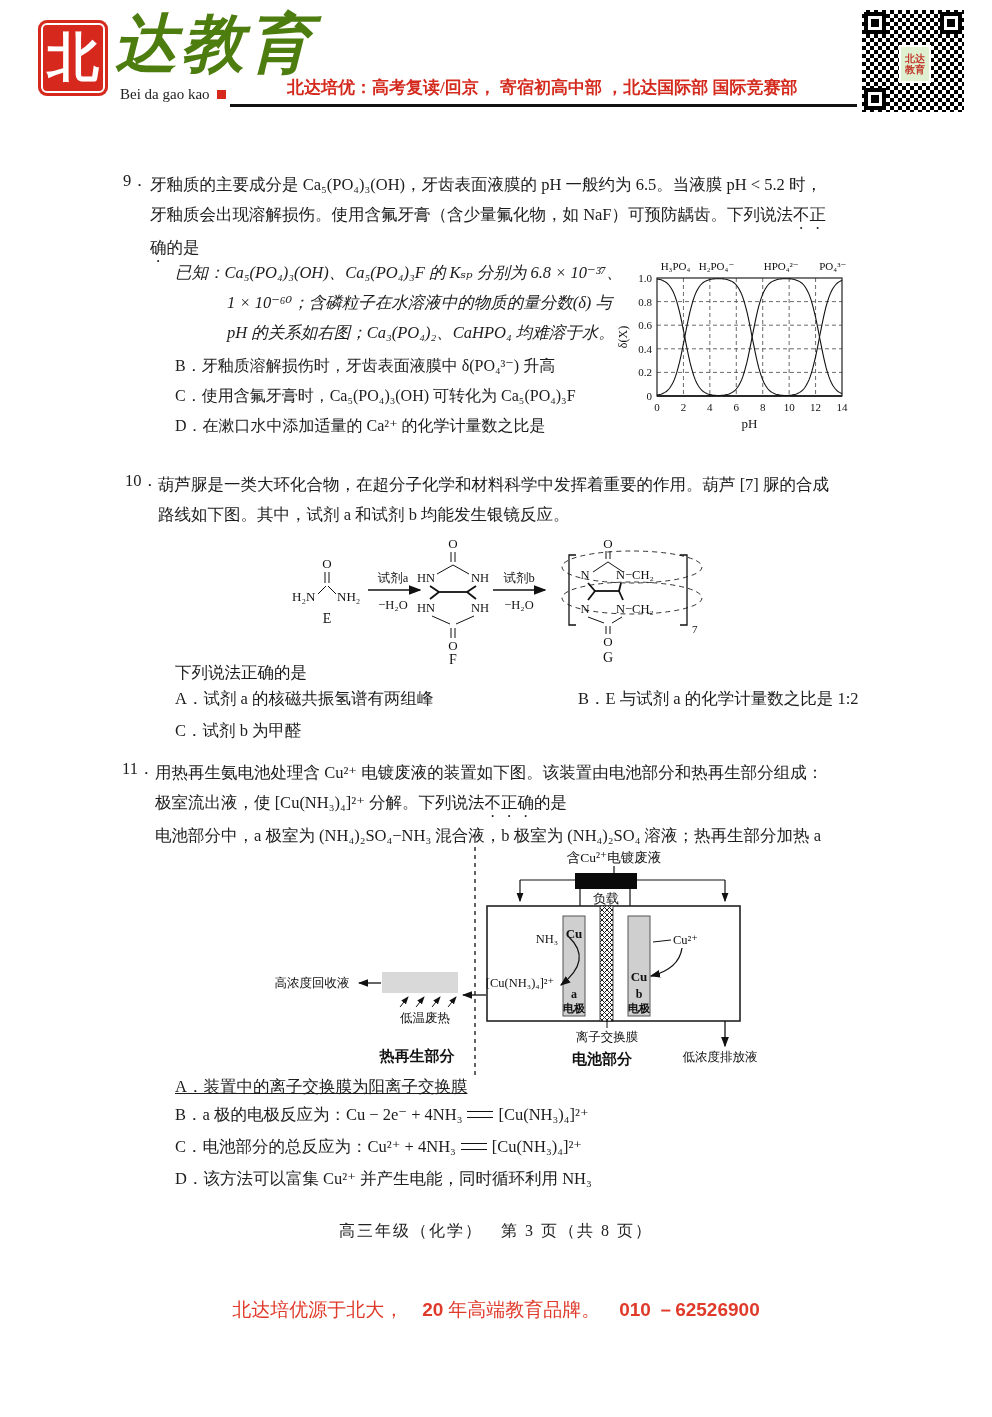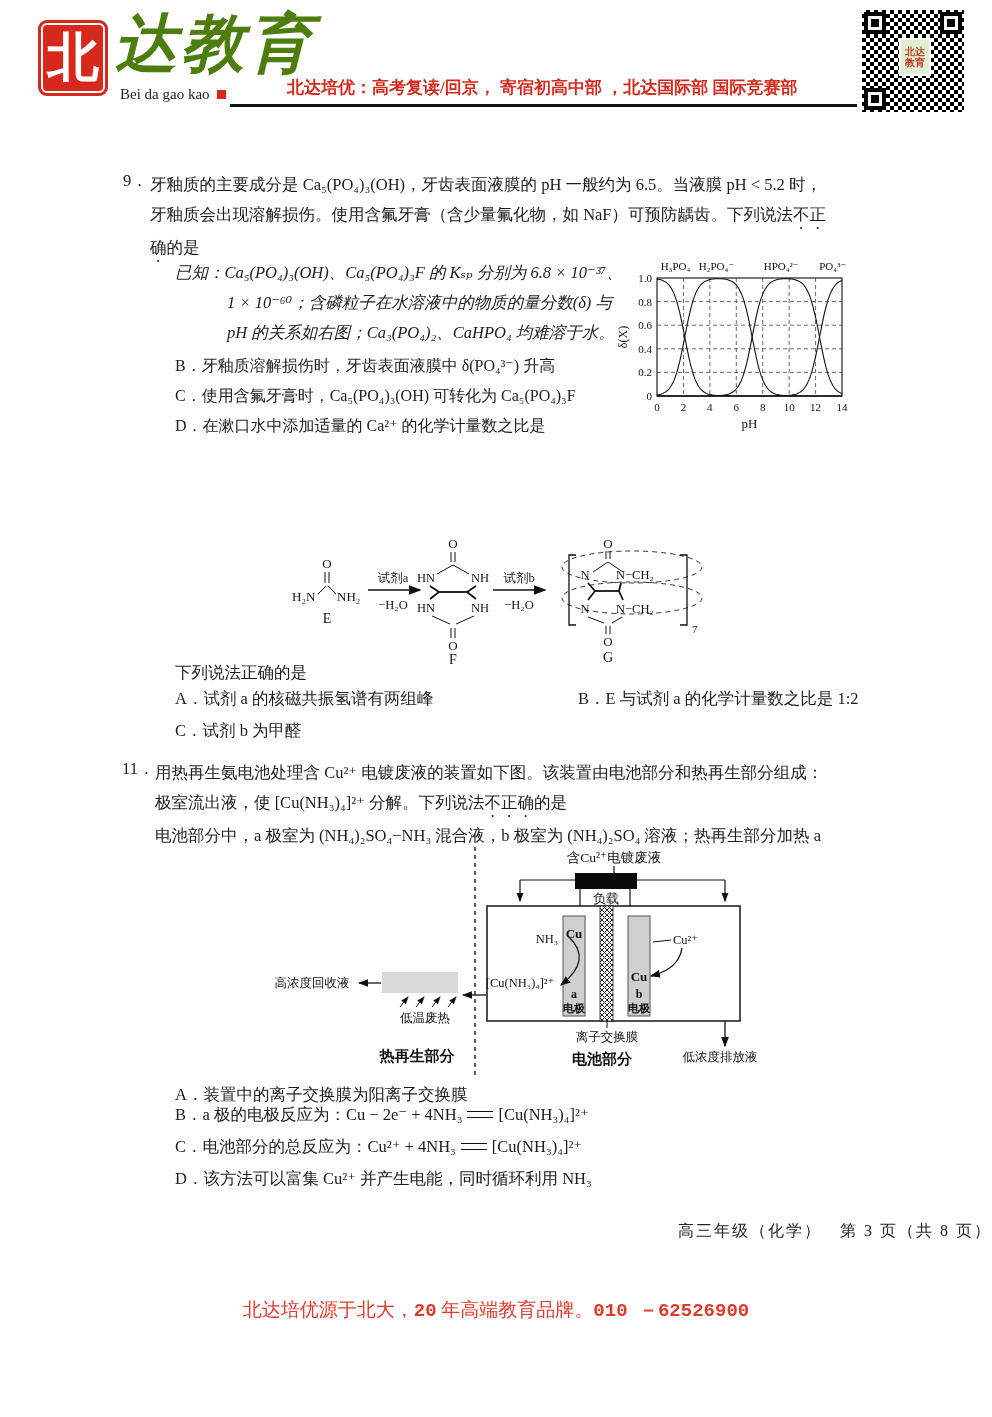--- a/index.html
+++ b/index.html
@@ -13,40 +13,40 @@
          font-style:italic;letter-spacing:4px;white-space:nowrap;}
   .caption{position:absolute;left:120px;top:86px;font-size:15px;color:#222;white-space:nowrap;}
   .redsq{display:inline-block;width:9px;height:9px;background:#d6281c;margin-left:7px;}
   .slogan{position:absolute;left:287px;top:76px;width:575px;font-size:17px;font-weight:bold;color:#d42a1e;white-space:nowrap;}
   .hrule{position:absolute;left:230px;top:104px;width:627px;height:3px;background:#111;}
   .qr{position:absolute;left:862px;top:10px;width:102px;height:102px;
       background:repeating-conic-gradient(#000 0% 25%, #fff 0% 50%) 0 0/8px 8px;outline:1px solid #fff;}
   .finder{position:absolute;width:22px;height:22px;background:#fff;border:4px solid #000;box-sizing:border-box;}
   .finder::after{content:"";position:absolute;left:3px;top:3px;width:8px;height:8px;background:#000;}
   .finder.tl{left:2px;top:2px}.finder.tr{right:2px;top:2px}.finder.bl{left:2px;bottom:2px}
-  .qrcenter{position:absolute;left:37px;top:28px;width:28px;height:34px;background:#dff0d0;border:2px solid #fff;
+  .qrcenter{position:absolute;left:37px;top:35px;width:28px;height:34px;background:#dff0d0;border:2px solid #fff;
             display:flex;flex-direction:column;align-items:center;justify-content:center;
             color:#c2372a;font-size:10px;line-height:11px;font-weight:bold;}
   
   .q{position:absolute;font-size:16.5px;}
   .line{line-height:30px;white-space:nowrap;}
   .qnum{position:absolute;}
   .emph{-webkit-text-emphasis:filled dot;text-emphasis:filled dot;
         -webkit-text-emphasis-position:under;text-emphasis-position:under right;}
   .known{position:absolute;font-style:italic;}
   .known .cont{padding-left:52px;}
   .opts .line{line-height:30px;}
   .optcol{position:absolute;white-space:nowrap;}
   .eq{display:inline-block;width:26px;height:7px;border-top:1.4px solid #111;border-bottom:1.4px solid #111;
       box-sizing:border-box;vertical-align:middle;margin:0 5px 3px 5px;}
   svg text{font-family:"Liberation Serif","DejaVu Serif",serif;fill:#111;}
   
-  .pagenum{position:absolute;left:0;top:1221px;width:100%;text-align:right;font-size:16px;color:#222;letter-spacing:2px;}
+  .pagenum{position:absolute;left:0;top:1221px;width:100%;text-align:center;font-size:16px;color:#222;letter-spacing:2px;}
   .redfoot{position:absolute;left:0;top:1297px;width:100%;text-align:center;font-size:19px;color:#e03a2b;}
-  .redfoot b{font-family:Liberation Mono, monospace;font-weight:bold;}
+  .redfoot b{font-family:Liberation Sans, sans-serif;font-weight:bold;margin-left:19px;}
 </style>
 </head>
 <body>
 
 <div class="page">
 
   <div>
     <div class="seal">
       <span>北</span>
     </div>
@@ -117,20 +117,25 @@
       <text x="58.5" y="14" text-anchor="middle" font-size="11">H₃PO₄</text>
       <text x="99.46428571428572" y="14" text-anchor="middle" font-size="11">H₂PO₄⁻</text>
       <text x="164.21428571428572" y="14" text-anchor="middle" font-size="11">HPO₄²⁻</text>
       <text x="215.75" y="14" text-anchor="middle" font-size="11">PO₄³⁻</text>
       <polyline points="40.0,22.9 41.3,23.2 42.6,23.5 44.0,23.8 45.3,24.3 46.6,24.9 47.9,25.6 49.3,26.5 50.6,27.6 51.9,29.0 53.2,30.7 54.5,32.7 55.9,35.2 57.2,38.1 58.5,41.6 59.8,45.7 61.1,50.3 62.5,55.6 63.8,61.4 65.1,67.6 66.4,74.2 67.8,81.0 69.1,87.8 70.4,94.4 71.7,100.6 73.0,106.4 74.4,111.7 75.7,116.3 77.0,120.4 78.3,123.9 79.6,126.8 81.0,129.3 82.3,131.3 83.6,133.0 84.9,134.4 86.3,135.5 87.6,136.4 88.9,137.1 90.2,137.7 91.5,138.2 92.9,138.5 94.2,138.8 95.5,139.1 96.8,139.3 98.1,139.4 99.5,139.5 100.8,139.6 102.1,139.7 103.4,139.8 104.7,139.8 106.1,139.9 107.4,139.9 108.7,139.9 110.0,139.9 111.4,139.9 112.7,140.0 114.0,140.0 115.3,140.0 116.6,140.0 118.0,140.0 119.3,140.0 120.6,140.0 121.9,140.0 123.2,140.0 124.6,140.0 125.9,140.0 127.2,140.0 128.5,140.0 129.9,140.0 131.2,140.0 132.5,140.0 133.8,140.0 135.1,140.0 136.5,140.0 137.8,140.0 139.1,140.0 140.4,140.0 141.7,140.0 143.1,140.0 144.4,140.0 145.7,140.0 147.0,140.0 148.4,140.0 149.7,140.0 151.0,140.0 152.3,140.0 153.6,140.0 155.0,140.0 156.3,140.0 157.6,140.0 158.9,140.0 160.2,140.0 161.6,140.0 162.9,140.0 164.2,140.0 165.5,140.0 166.9,140.0 168.2,140.0 169.5,140.0 170.8,140.0 172.1,140.0 173.5,140.0 174.8,140.0 176.1,140.0 177.4,140.0 178.7,140.0 180.1,140.0 181.4,140.0 182.7,140.0 184.0,140.0 185.4,140.0 186.7,140.0 188.0,140.0 189.3,140.0 190.6,140.0 192.0,140.0 193.3,140.0 194.6,140.0 195.9,140.0 197.2,140.0 198.6,140.0 199.9,140.0 201.2,140.0 202.5,140.0 203.9,140.0 205.2,140.0 206.5,140.0 207.8,140.0 209.1,140.0 210.5,140.0 211.8,140.0 213.1,140.0 214.4,140.0 215.7,140.0 217.1,140.0 218.4,140.0 219.7,140.0 221.0,140.0 222.4,140.0 223.7,140.0 225.0,140.0" fill="none" stroke="#111" stroke-width="1.1"></polyline>
       <polyline points="40.0,139.1 41.3,138.8 42.6,138.5 44.0,138.2 45.3,137.7 46.6,137.1 47.9,136.4 49.3,135.5 50.6,134.4 51.9,133.0 53.2,131.3 54.5,129.3 55.9,126.8 57.2,123.9 58.5,120.4 59.8,116.3 61.1,111.7 62.5,106.4 63.8,100.6 65.1,94.4 66.4,87.8 67.8,81.0 69.1,74.2 70.4,67.7 71.7,61.4 73.0,55.6 74.4,50.4 75.7,45.7 77.0,41.6 78.3,38.1 79.6,35.2 81.0,32.7 82.3,30.7 83.6,29.0 84.9,27.6 86.3,26.5 87.6,25.6 88.9,24.9 90.2,24.4 91.5,23.9 92.9,23.5 94.2,23.3 95.5,23.0 96.8,22.9 98.1,22.8 99.5,22.7 100.8,22.7 102.1,22.7 103.4,22.7 104.7,22.8 106.1,22.9 107.4,23.0 108.7,23.3 110.0,23.5 111.4,23.9 112.7,24.4 114.0,24.9 115.3,25.6 116.6,26.5 118.0,27.6 119.3,29.0 120.6,30.7 121.9,32.7 123.2,35.2 124.6,38.1 125.9,41.6 127.2,45.7 128.5,50.4 129.9,55.6 131.2,61.4 132.5,67.7 133.8,74.2 135.1,81.0 136.5,87.8 137.8,94.4 139.1,100.6 140.4,106.4 141.7,111.7 143.1,116.3 144.4,120.4 145.7,123.9 147.0,126.8 148.4,129.3 149.7,131.3 151.0,133.0 152.3,134.4 153.6,135.5 155.0,136.4 156.3,137.1 157.6,137.7 158.9,138.2 160.2,138.5 161.6,138.8 162.9,139.1 164.2,139.3 165.5,139.4 166.9,139.5 168.2,139.6 169.5,139.7 170.8,139.8 172.1,139.8 173.5,139.9 174.8,139.9 176.1,139.9 177.4,139.9 178.7,139.9 180.1,140.0 181.4,140.0 182.7,140.0 184.0,140.0 185.4,140.0 186.7,140.0 188.0,140.0 189.3,140.0 190.6,140.0 192.0,140.0 193.3,140.0 194.6,140.0 195.9,140.0 197.2,140.0 198.6,140.0 199.9,140.0 201.2,140.0 202.5,140.0 203.9,140.0 205.2,140.0 206.5,140.0 207.8,140.0 209.1,140.0 210.5,140.0 211.8,140.0 213.1,140.0 214.4,140.0 215.7,140.0 217.1,140.0 218.4,140.0 219.7,140.0 221.0,140.0 222.4,140.0 223.7,140.0 225.0,140.0" fill="none" stroke="#111" stroke-width="1.1"></polyline>
       <polyline points="40.0,140.0 41.3,140.0 42.6,140.0 44.0,140.0 45.3,140.0 46.6,140.0 47.9,140.0 49.3,140.0 50.6,140.0 51.9,140.0 53.2,140.0 54.5,140.0 55.9,140.0 57.2,140.0 58.5,140.0 59.8,140.0 61.1,140.0 62.5,140.0 63.8,140.0 65.1,140.0 66.4,140.0 67.8,140.0 69.1,140.0 70.4,140.0 71.7,140.0 73.0,140.0 74.4,140.0 75.7,140.0 77.0,140.0 78.3,140.0 79.6,140.0 81.0,140.0 82.3,140.0 83.6,140.0 84.9,140.0 86.3,140.0 87.6,140.0 88.9,140.0 90.2,140.0 91.5,139.9 92.9,139.9 94.2,139.9 95.5,139.9 96.8,139.9 98.1,139.8 99.5,139.8 100.8,139.7 102.1,139.6 103.4,139.5 104.7,139.4 106.1,139.3 107.4,139.1 108.7,138.8 110.0,138.5 111.4,138.2 112.7,137.7 114.0,137.1 115.3,136.4 116.6,135.5 118.0,134.4 119.3,133.0 120.6,131.3 121.9,129.3 123.2,126.8 124.6,123.9 125.9,120.4 127.2,116.3 128.5,111.7 129.9,106.4 131.2,100.6 132.5,94.4 133.8,87.8 135.1,81.0 136.5,74.2 137.8,67.7 139.1,61.4 140.4,55.6 141.7,50.4 143.1,45.7 144.4,41.6 145.7,38.1 147.0,35.2 148.4,32.7 149.7,30.7 151.0,29.0 152.3,27.6 153.6,26.5 155.0,25.6 156.3,24.9 157.6,24.4 158.9,23.9 160.2,23.5 161.6,23.3 162.9,23.0 164.2,22.9 165.5,22.8 166.9,22.7 168.2,22.7 169.5,22.7 170.8,22.7 172.1,22.8 173.5,22.9 174.8,23.0 176.1,23.3 177.4,23.5 178.7,23.9 180.1,24.4 181.4,24.9 182.7,25.6 184.0,26.5 185.4,27.6 186.7,29.0 188.0,30.7 189.3,32.7 190.6,35.2 192.0,38.1 193.3,41.6 194.6,45.7 195.9,50.4 197.2,55.6 198.6,61.4 199.9,67.7 201.2,74.2 202.5,81.0 203.9,87.8 205.2,94.4 206.5,100.6 207.8,106.4 209.1,111.7 210.5,116.3 211.8,120.4 213.1,123.9 214.4,126.8 215.7,129.3 217.1,131.3 218.4,133.0 219.7,134.4 221.0,135.5 222.4,136.4 223.7,137.1 225.0,137.7" fill="none" stroke="#111" stroke-width="1.1"></polyline>
       <polyline points="40.0,140.0 41.3,140.0 42.6,140.0 44.0,140.0 45.3,140.0 46.6,140.0 47.9,140.0 49.3,140.0 50.6,140.0 51.9,140.0 53.2,140.0 54.5,140.0 55.9,140.0 57.2,140.0 58.5,140.0 59.8,140.0 61.1,140.0 62.5,140.0 63.8,140.0 65.1,140.0 66.4,140.0 67.8,140.0 69.1,140.0 70.4,140.0 71.7,140.0 73.0,140.0 74.4,140.0 75.7,140.0 77.0,140.0 78.3,140.0 79.6,140.0 81.0,140.0 82.3,140.0 83.6,140.0 84.9,140.0 86.3,140.0 87.6,140.0 88.9,140.0 90.2,140.0 91.5,140.0 92.9,140.0 94.2,140.0 95.5,140.0 96.8,140.0 98.1,140.0 99.5,140.0 100.8,140.0 102.1,140.0 103.4,140.0 104.7,140.0 106.1,140.0 107.4,140.0 108.7,140.0 110.0,140.0 111.4,140.0 112.7,140.0 114.0,140.0 115.3,140.0 116.6,140.0 118.0,140.0 119.3,140.0 120.6,140.0 121.9,140.0 123.2,140.0 124.6,140.0 125.9,140.0 127.2,140.0 128.5,140.0 129.9,140.0 131.2,140.0 132.5,140.0 133.8,140.0 135.1,140.0 136.5,140.0 137.8,140.0 139.1,140.0 140.4,140.0 141.7,140.0 143.1,140.0 144.4,140.0 145.7,140.0 147.0,140.0 148.4,140.0 149.7,140.0 151.0,140.0 152.3,140.0 153.6,140.0 155.0,140.0 156.3,140.0 157.6,140.0 158.9,139.9 160.2,139.9 161.6,139.9 162.9,139.9 164.2,139.9 165.5,139.8 166.9,139.8 168.2,139.7 169.5,139.6 170.8,139.5 172.1,139.4 173.5,139.3 174.8,139.1 176.1,138.8 177.4,138.5 178.7,138.2 180.1,137.7 181.4,137.1 182.7,136.4 184.0,135.5 185.4,134.4 186.7,133.0 188.0,131.3 189.3,129.3 190.6,126.8 192.0,123.9 193.3,120.4 194.6,116.3 195.9,111.7 197.2,106.4 198.6,100.6 199.9,94.4 201.2,87.8 202.5,81.0 203.9,74.2 205.2,67.6 206.5,61.4 207.8,55.6 209.1,50.3 210.5,45.7 211.8,41.6 213.1,38.1 214.4,35.2 215.7,32.7 217.1,30.7 218.4,29.0 219.7,27.6 221.0,26.5 222.4,25.6 223.7,24.9 225.0,24.3" fill="none" stroke="#111" stroke-width="1.1"></polyline>
     </svg>
 
+  <div class="q" style="left:158px;top:470px;width:732px;">
+    <span class="qnum" style="left:-33px;top:0;">10．</span>
+    <div class="line">葫芦脲是一类大环化合物，在超分子化学和材料科学中发挥着重要的作用。葫芦 [7] 脲的合成</div>
+    <div class="line">路线如下图。其中，试剂 a 和试剂 b 均能发生银镜反应。</div>
+  </div>
 
   <svg viewBox="0 0 445 138" style="position:absolute;left:280px;top:528px;width:445px;height:138px;">
     <defs>
       <marker id="arr" markerWidth="9" markerHeight="8" refX="8" refY="3.5" orient="auto">
         <path d="M0,0 L9,3.5 L0,7 z" fill="#111"></path>
       </marker>
     </defs>
 
     <text x="47" y="40" text-anchor="middle" font-size="13">O</text>
     <line x1="45" y1="44" x2="45" y2="55" stroke="#111"></line>
@@ -269,21 +274,21 @@
     <text x="345" y="196" text-anchor="middle" font-size="12.5">离子交换膜</text>
 
     <line x1="463" y1="176" x2="463" y2="201" stroke="#111" stroke-width="1.3" marker-end="url(#barr)"></line>
     <text x="458" y="216" text-anchor="middle" font-size="12.5">低浓度排放液</text>
 
     <text x="155" y="216" text-anchor="middle" font-size="15" font-weight="bold">热再生部分</text>
     <text x="340" y="219" text-anchor="middle" font-size="15" font-weight="bold">电池部分</text>
   </svg>
 
   <div class="q" style="left:175px;top:1068px;width:700px;">
-    <div class="line" style="position:absolute;top:12px;">A．装置中的离子交换膜为阳离子交换膜</div>
+    <div class="line" style="position:absolute;top:4px;text-decoration:underline;">A．装置中的离子交换膜为阳离子交换膜</div>
     <div class="line" style="position:absolute;top:32px;"><span>B．a 极的电极反应为：Cu − 2e⁻ + 4NH₃</span><span class="eq"></span><span>[Cu(NH₃)₄]²⁺</span></div>
     <div class="line" style="position:absolute;top:64px;"><span>C．电池部分的总反应为：Cu²⁺ + 4NH₃</span><span class="eq"></span><span>[Cu(NH₃)₄]²⁺</span></div>
     <div class="line" style="position:absolute;top:96px;">D．该方法可以富集 Cu²⁺ 并产生电能，同时循环利用 NH₃</div>
   </div>
 
   <div class="pagenum">高三年级（化学）　第 3 页（共 8 页）</div>
   <div class="redfoot">
     <span>北达培优源于北大，</span><b>20</b><span> 年高端教育品牌。</span><b>010 －62526900</b>
   </div>
 

